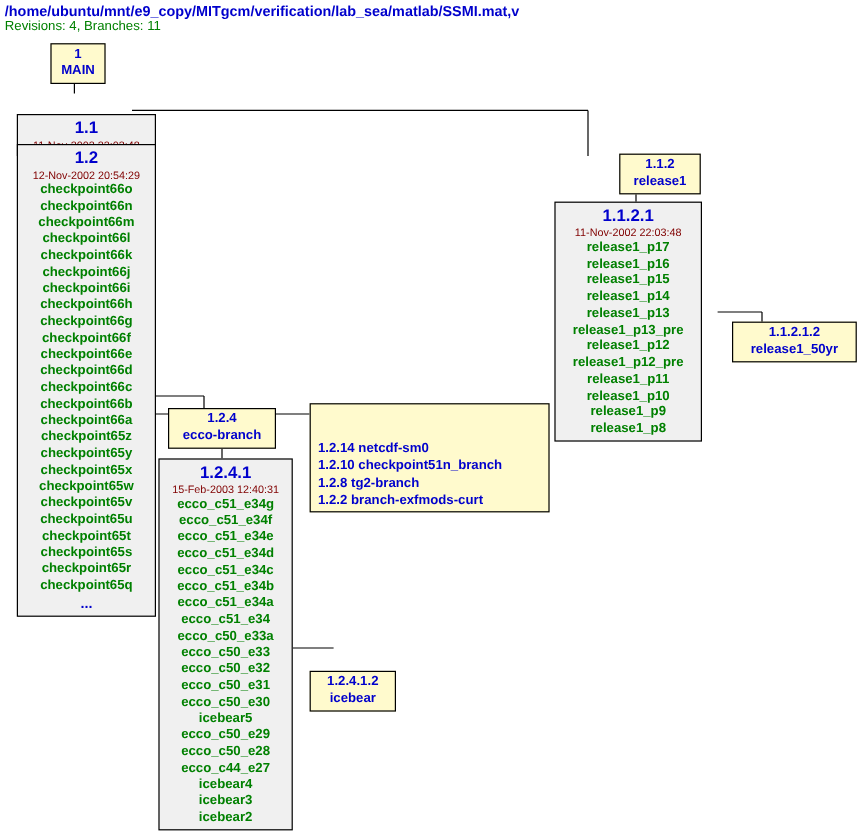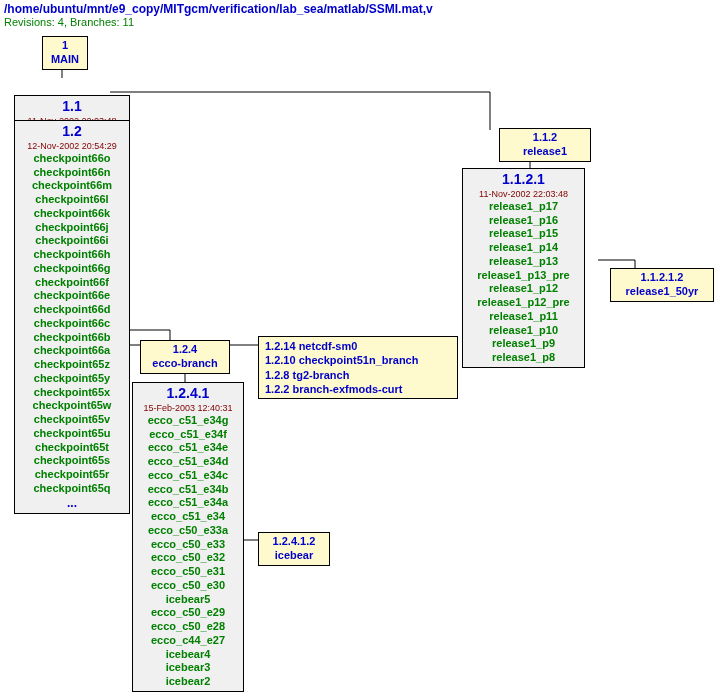--- a/index.html
+++ b/index.html
@@ -26,21 +26,21 @@
   }
   .box.main { background: #fffacd; }
   .box.rev { background: #f0f0f0; }
   .box.branch { background: #fffacd; }
   .rev-num { color: #0000cc; font-weight: bold; font-size: 14px; }
   .rev-date { color: #800000; font-size: 9px; }
   .tag-list { color: #008000; font-weight: bold; font-size: 11px; line-height: 1.25; }
   .tag-list div { white-space: nowrap; text-align: center; }
   .branch-num { color: #0000cc; font-weight: bold; font-size: 11px; }
   .branch-name { color: #0000cc; font-weight: bold; font-size: 11px; }
-  .sidebranch-list { color: #0000cc; font-weight: bold; font-size: 11px; line-height: 1.3; text-align: left; }
+  .sidebranch-list { color: #0000cc; font-weight: bold; font-size: 11px; line-height: 1.3; text-align: left; margin-top: 28px; }
   .ellipsis { color: #0000cc; font-weight: bold; }
   .header { position: absolute; top: 2px; left: 4px; }
 </style>
 </head>
 <body>
 
 <div class="header">
   <div class="title-path">/home/ubuntu/mnt/e9_copy/MITgcm/verification/lab_sea/matlab/SSMI.mat,v</div>
   <div class="stats">Revisions: 4, Branches: 11</div>
 </div>
@@ -146,26 +146,26 @@
 
 <div class="box branch" style="left:258px; top:336px; width:200px;">
   <div class="sidebranch-list" id="sbtags">
       <div>1.2.14 netcdf-sm0</div>
       <div>1.2.10 checkpoint51n_branch</div>
       <div>1.2.8 tg2-branch</div>
       <div>1.2.2 branch-exfmods-curt</div>
     </div>
 </div>
 
-<div class="box branch" style="left:258px; top:532px; width:72px;">
+<div class="box branch" style="left:258px; top:559px; width:72px;">
   <div class="branch-num">1.2.4.1.2</div>
   <div class="branch-name">icebear</div>
 </div>
 
-<div class="box branch" style="left:499px; top:128px; width:92px;">
+<div class="box branch" style="left:516px; top:128px; width:68px;">
   <div class="branch-num">1.1.2</div>
   <div class="branch-name">release1</div>
 </div>
 
 <div class="box rev" style="left:462px; top:168px; width:123px;">
   <div class="rev-num">1.1.2.1</div>
   <div class="rev-date">11-Nov-2002 22:03:48</div>
   <div class="tag-list" id="reltags">
       <div>release1_p17</div>
       <div>release1_p16</div>

